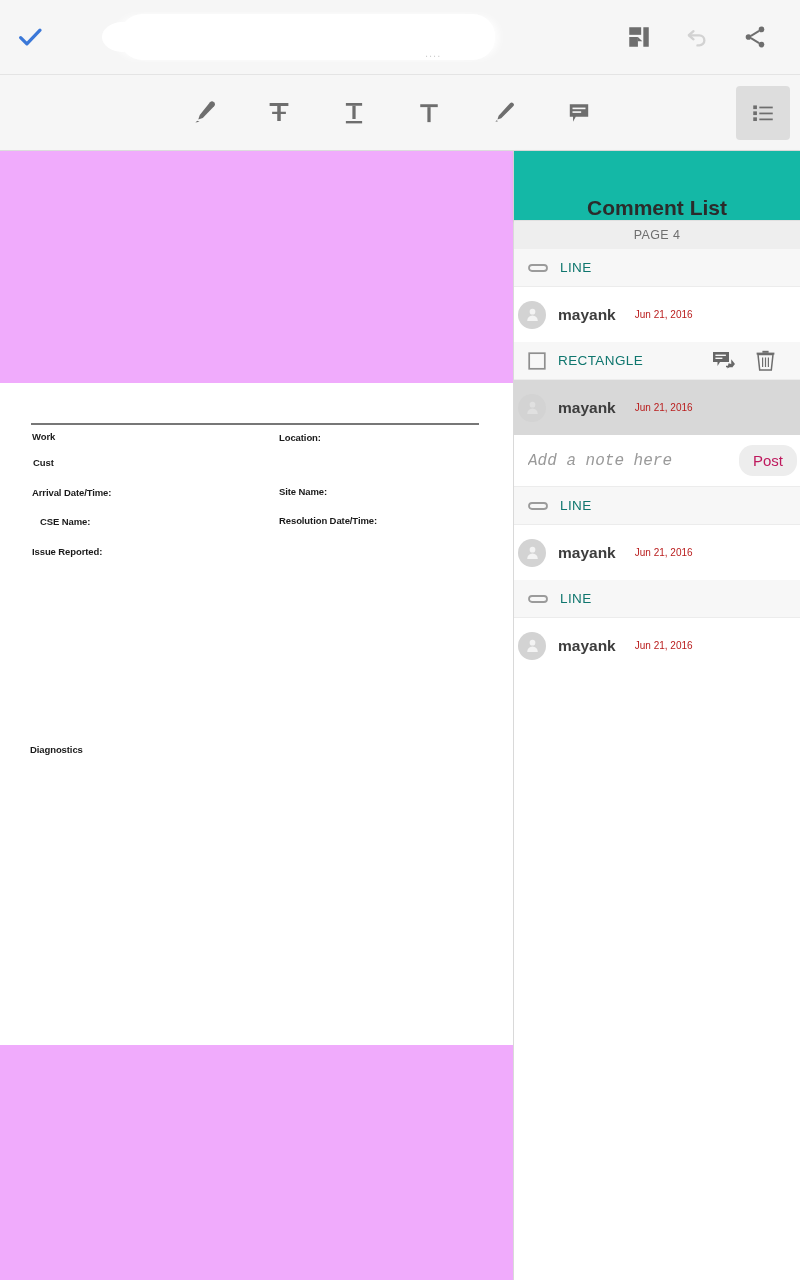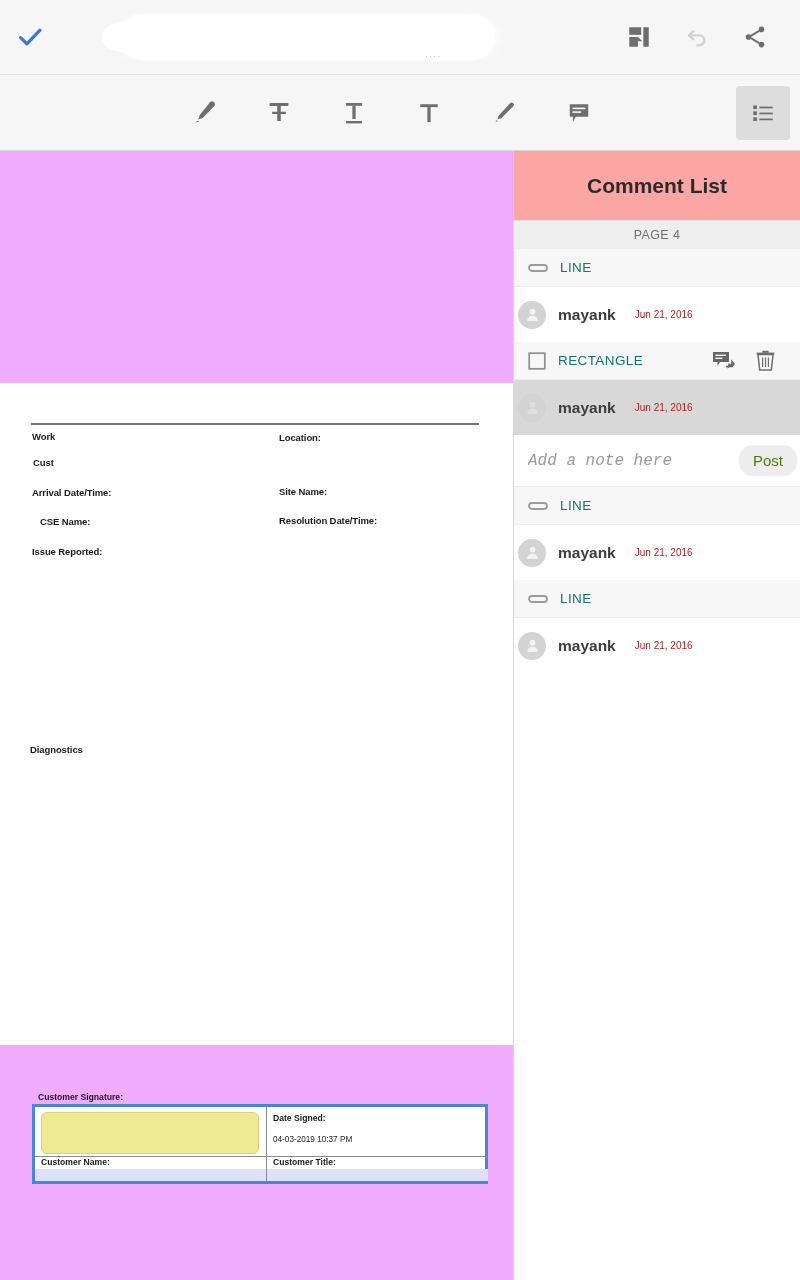--- a/index.html
+++ b/index.html
@@ -116,21 +116,21 @@
   .sig-cap{ position:absolute; left:6px; top:0px; font-size:8.6px; font-weight:bold; color:#1a1a1a;}
   .sig-fill{ position:absolute; left:0; top:12px; width:100%; height:12px; background:#dde2f7;}
   .sig-bl .sig-fill{ width:231px; }
 
   
   .sidebar{
     position:absolute; left:513px; top:151px; width:287px; height:1129px;
     background:#ffffff; border-left:1px solid #d9d9d9;
   }
   .cl-header{
-    height:70px; background:#fca5a5; display:flex; align-items:center; justify-content:center;
+    height:70px; background:#14b8a6; display:flex; align-items:flex-end; justify-content:center;
     border-bottom:1px solid #e0e0e0;
     box-shadow:0 1px 3px rgba(0,0,0,0.10);
   }
   .cl-header h1{ font-size:21px; font-weight:bold; color:#2b2b2b; }
   .page-sep{
     height:28px; background:#eeeeee; display:flex; align-items:center; justify-content:center;
     color:#6f6f6f; font-size:12.5px; letter-spacing:0.4px;
   }
   .annot-row{
     height:38px; background:#f7f7f7; border-bottom:1px solid #ececec;
@@ -154,21 +154,21 @@
     background:#fff; border-bottom:1px solid #ececec;
   }
   .note-input{
     flex:1 1 auto; border:none; outline:none; background:transparent;
     font-family:Liberation Mono, monospace; font-size:16px; color:#4d7c0f;
     font-style:italic;
   }
   .note-input::placeholder{ color:#9a9a9a; font-style:italic; }
   .post-btn{
     background:#ededed; border:none; border-radius:14px; padding:7px 14px;
-    font-family:"Liberation Sans", sans-serif; font-size:15px; color:#4d7c0f; cursor:pointer;
+    font-family:"Liberation Sans", sans-serif; font-size:15px; color:#be185d; cursor:pointer;
   }
   svg{ display:block; }
 </style>
 </head>
 <body>
 
 <div class="app">
 
   <div class="appbar">
     <div class="appbar-left">
@@ -302,41 +302,20 @@
       <div class="fld" style="left:32px; top:48px;">Work</div>
       <div class="fld" style="left:279px; top:49px;">Location:</div>
       <div class="fld" style="left:33px; top:74px;">Cust</div>
       <div class="fld" style="left:32px; top:104px;">Arrival Date/Time:</div>
       <div class="fld" style="left:279px; top:103px;">Site Name:</div>
       <div class="fld" style="left:40px; top:133px;">CSE Name:</div>
       <div class="fld" style="left:279px; top:132px;">Resolution Date/Time:</div>
       <div class="fld" style="left:32px; top:163px;">Issue Reported:</div>
       <div class="fld" style="left:30px; top:361px;">Diagnostics</div>
 
-      <div class="sig-outer">
-        <div class="sig-label">Customer Signature:</div>
-
-        <div class="sig-left">
-          <div class="sig-yellow"></div>
-        </div>
-
-        <div class="sig-right">
-          <div class="t1">Date Signed:</div>
-          <div class="t2">04-03-2019 10:37 PM</div>
-        </div>
-
-        <div class="sig-bl">
-          <div class="sig-cap">Customer Name:</div>
-          <div class="sig-fill"></div>
-        </div>
-        <div class="sig-br">
-          <div class="sig-cap">Customer Title:</div>
-          <div class="sig-fill"></div>
-        </div>
-      </div>
     </div>
   </div>
 
   <div class="sidebar">
 
     <div class="cl-header">
       <h1>Comment List</h1>
     </div>
 
     <div class="page-sep">PAGE 4</div>

